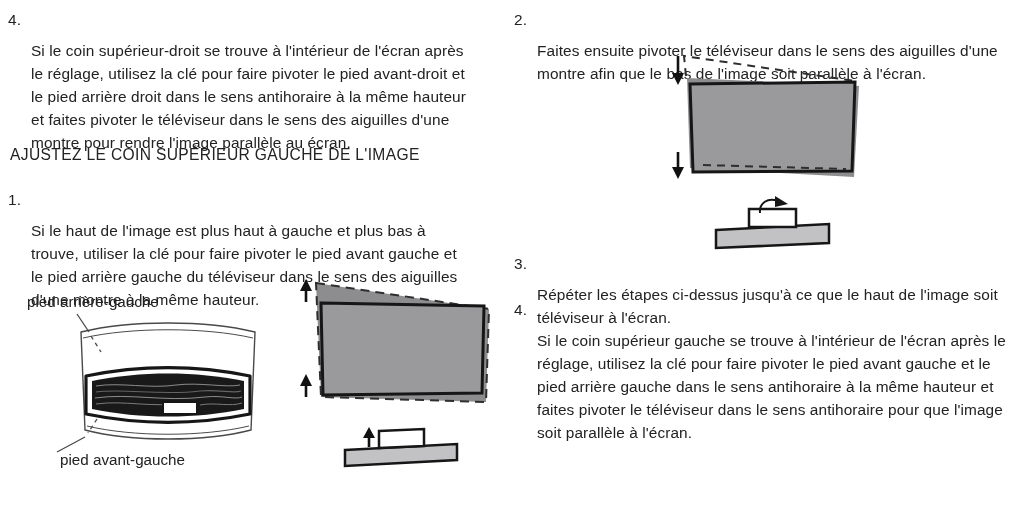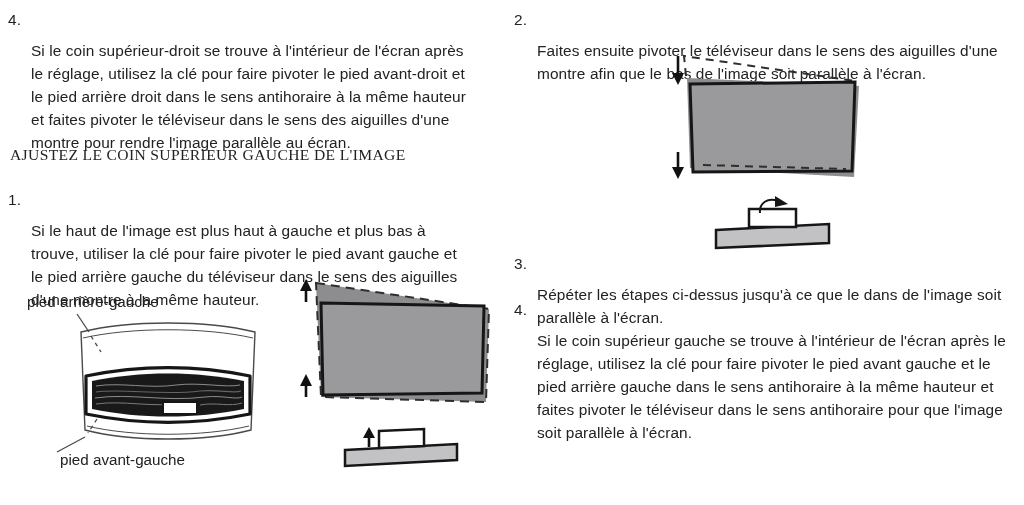--- a/index.html
+++ b/index.html
@@ -3,21 +3,21 @@
 <meta charset="utf-8">
 <style>
   html,body{margin:0;padding:0;background:#fff;}
   .page{
     position:relative;width:1024px;height:505px;background:#ffffff;
     font-family:"Liberation Sans",sans-serif;color:#222;overflow:hidden;
   }
   .step{position:absolute;display:flex;font-size:15.4px;line-height:23px;letter-spacing:.1px;}
   .step .num{flex:0 0 23px;}
   .step .txt{flex:1;margin-top:31px;}
-  .heading{position:absolute;left:10px;top:146px;font-size:15.6px;letter-spacing:.35px;white-space:nowrap;font-family:Liberation Serif, serif;}
+  .heading{position:absolute;left:10px;top:146px;font-size:15.6px;letter-spacing:.35px;white-space:nowrap;}
   .foot-label{position:absolute;font-size:15.2px;}
   .diagram-layer{position:absolute;left:0;top:0;}
 </style>
 </head>
 <body>
 
 <div class="page">
 
   <div class="step" style="left:8px;top:8px;width:468px;">
     <span class="num">4.</span>
@@ -34,21 +34,21 @@
   <div class="foot-label" style="left:27px;top:293px;">pied arrière-gauche</div>
   <div class="foot-label" style="left:40px;top:451px;margin-left:20px;">pied avant-gauche</div>
 
   <div class="step" style="left:514px;top:8px;width:502px;">
     <span class="num">2.</span>
     <span class="txt">Faites ensuite pivoter le téléviseur dans le sens des aiguilles d'une montre afin que le bas de l'image soit parallèle à l'écran.</span>
   </div>
 
   <div class="step" style="left:514px;top:252px;width:500px;">
     <span class="num">3.</span>
-    <span class="txt">Répéter les étapes ci-dessus jusqu'à ce que le dans de l'image soit parallèle à l'écran.</span>
+    <span class="txt">Répéter les étapes ci-dessus jusqu'à ce que le haut de l'image soit téléviseur à l'écran.</span>
   </div>
 
   <div class="step" style="left:514px;top:298px;width:500px;">
     <span class="num">4.</span>
     <span class="txt">Si le coin supérieur gauche se trouve à l'intérieur de l'écran après le réglage, utilisez la clé pour faire pivoter le pied avant gauche et le pied arrière gauche dans le sens antihoraire à la même hauteur et faites pivoter le téléviseur dans le sens antihoraire pour que l'image soit parallèle à l'écran.</span>
   </div>
 
   <svg class="diagram-layer" width="1024" height="505" viewBox="0 0 1024 505">
 
     <g>

